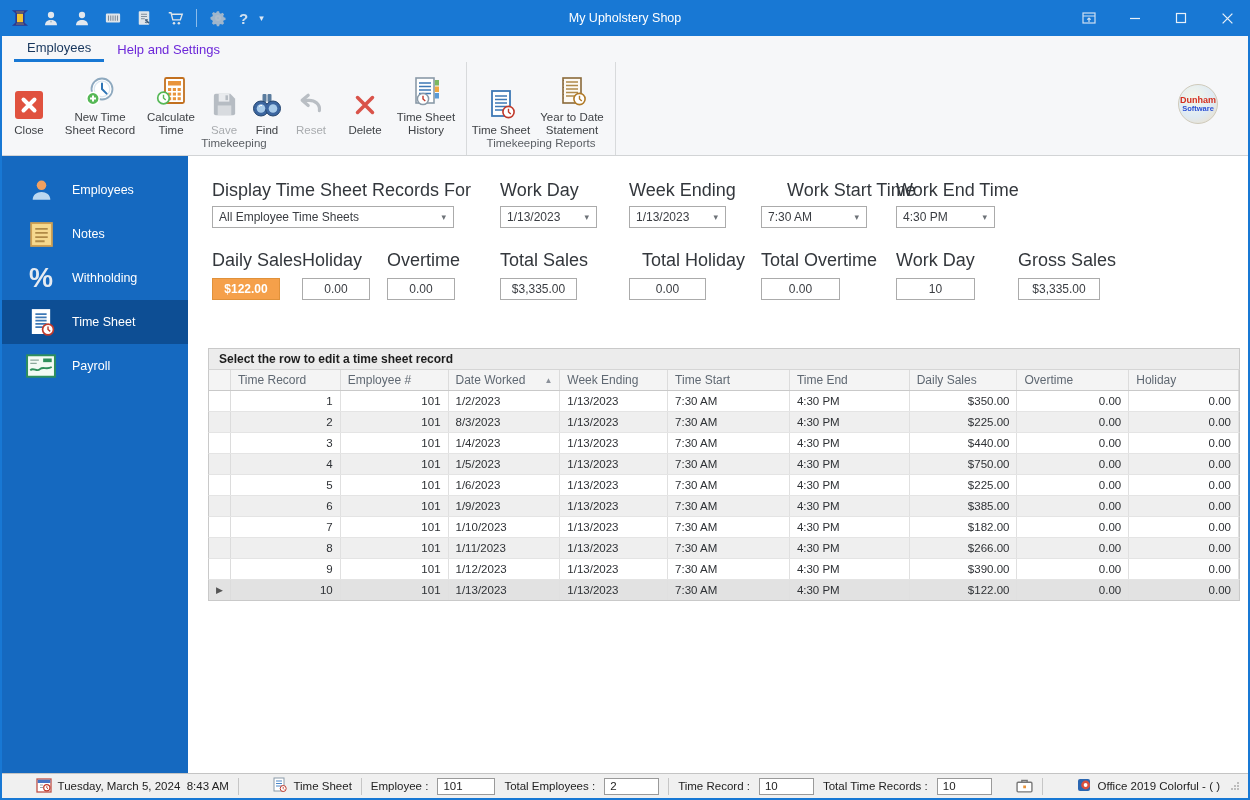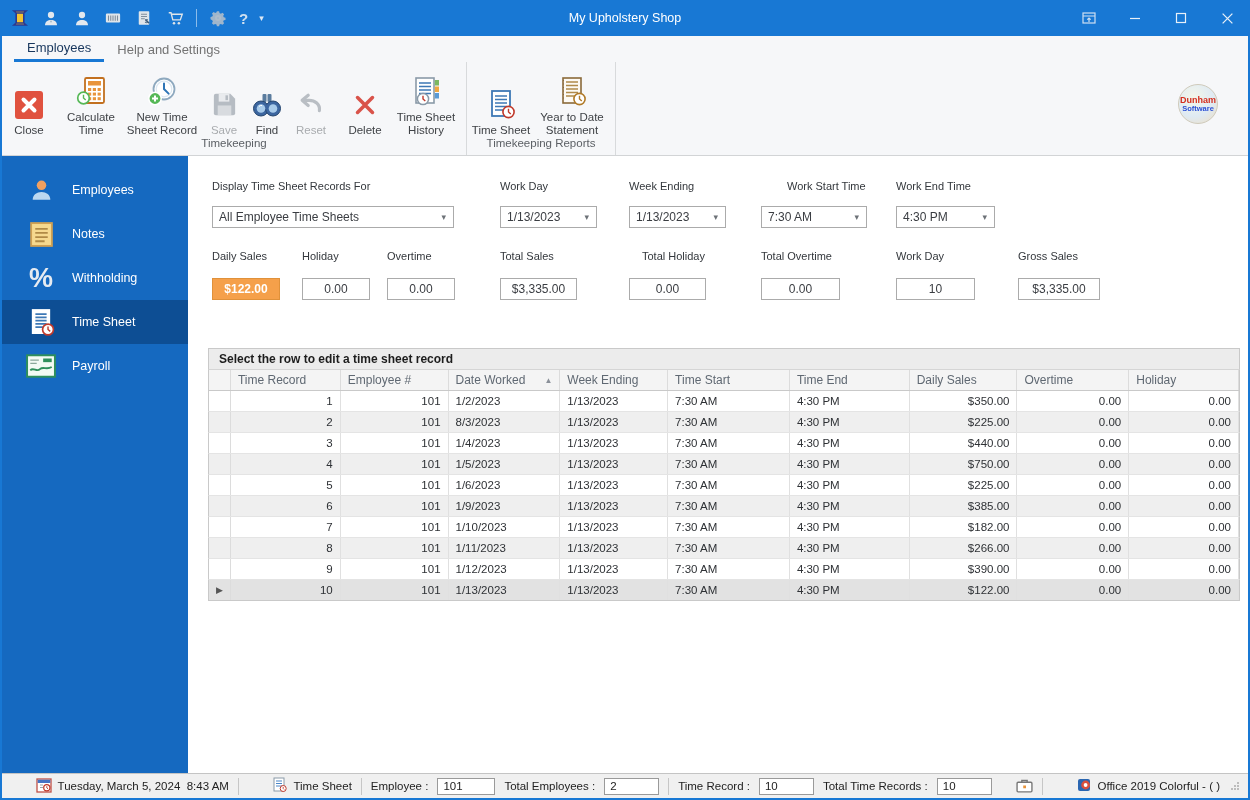--- a/index.html
+++ b/index.html
@@ -12,21 +12,21 @@
   .qat{display:flex;align-items:center;gap:11px;padding-left:10px;z-index:2}
   .qat .qsep{width:1px;height:18px;background:rgba(255,255,255,.5)}
   .qicon{display:flex;align-items:center;justify-content:center;width:20px;height:22px}
   .qtext{font-size:15px;color:#cfe0f0;font-weight:bold}
   .chev{font-size:9px;color:#dce8f4}
   .title{position:absolute;left:0;right:0;text-align:center;font-size:12.5px;color:#fff;pointer-events:none}
   .win-controls{margin-left:auto;display:flex;z-index:2}
   .win-btn{width:46px;height:36px;display:flex;align-items:center;justify-content:center}
   
   .tabs{position:absolute;top:36px;left:0;right:0;height:26px;background:#f6f7f9;display:flex;align-items:stretch;padding-left:12px;font-size:13px}
-  .tab{padding:0 13px;display:flex;align-items:center;color:#737373}
+  .tab{padding:0 13px;display:flex;align-items:center;color:#6d28d9}
   .tab.active{color:#17365d;border-bottom:3px solid #1878d4}
   
   .ribbon{position:absolute;top:62px;left:0;right:0;height:94px;background:#f6f7f9;border-bottom:1px solid #d2d4d6;display:flex}
   .rgroup{display:flex;flex-direction:column;border-right:1px solid #d8dadc}
   .rbtns{flex:1;display:flex;align-items:flex-end;padding:4px 3px 0 3px}
   .rbtn{display:flex;flex-direction:column;align-items:center;justify-content:flex-start;gap:3px;padding-top:4px;
         font-size:11.5px;color:#3f4246;text-align:center;line-height:1.15;border-radius:2px}
   .rbtn .ric{height:32px;display:flex;align-items:center;justify-content:center}
   .rbtn.disabled{color:#a8abae}
   .rsep{width:1px;background:#d8dadc;margin:2px 3px}
@@ -38,21 +38,21 @@
   .brandlogo .l2{font-size:7.5px;font-weight:bold;color:#2b4fd4}
   
   .sidebar{position:absolute;top:156px;left:0;width:186px;bottom:25px;background:#1569c0}
   .side-item{height:44px;display:flex;align-items:center;gap:16px;padding-left:24px;color:#fff;font-size:12.5px;cursor:pointer}
   .side-item .sic{width:30px;display:flex;align-items:center;justify-content:center}
   .side-item.selected{background:#0d4e94}
   .side-pad{height:12px}
   .pct{font-size:27px;font-weight:bold;color:#e6ebf1}
   
   .content{position:absolute;top:156px;left:186px;right:0;bottom:25px;background:#fff}
-  .flabel{position:absolute;font-size:11px;color:#33373c;white-space:nowrap}
+  .flabel{position:absolute;font-size:18px;color:#33373c;white-space:nowrap}
   .fbox{position:absolute;height:22px;border:1px solid #ababab;background:#fff;font-size:12px;color:#3a3d42;
         display:flex;align-items:center;justify-content:center}
   .fbox.left{justify-content:flex-start;padding-left:6px}
   .fbox .carrow{margin-left:auto;color:#6d7278;font-size:9px;padding:0 7px;align-self:center}
   .fbox.orange{background:#f5a04a;border-color:#e0913a;color:#fff;font-weight:bold}
   
   .grid{position:absolute;left:20px;top:192px;width:1032px}
   .gcaption{height:22px;background:#ececec;border:1px solid #c9c9c9;border-bottom:1px solid #d5d5d5;
             font-weight:bold;font-size:12px;color:#1d1d1d;display:flex;align-items:center;padding-left:10px}
   .gheader{display:flex;border:1px solid #c9c9c9;border-top:0;background:#f4f4f4;height:21px}
@@ -177,20 +177,32 @@
         <div class="rbtn" style="width:48px">
           <span class="ric">
             <svg width="30" height="30" viewBox="0 0 30 30">
                 <rect x="1" y="1" width="28" height="28" rx="3" fill="#e0523f"></rect>
                 <path d="M9.5 9.5l11 11M20.5 9.5l-11 11" stroke="#fff" stroke-width="4" stroke-linecap="round"></path>
               </svg>
           </span>
           <span>Close</span>
         </div>
         <div class="rsep"></div>
+        <div class="rbtn" style="width:80px">
+          <span class="ric">
+            <svg width="34" height="31" viewBox="0 0 34 31">
+                <circle cx="19" cy="13" r="10.5" fill="#fff" stroke="#8ea9bf" stroke-width="1.8"></circle>
+                <circle cx="19" cy="13" r="7.8" fill="none" stroke="#dce8f2" stroke-width="1.2"></circle>
+                <path d="M19 7.5V13l4.6 4.6" fill="none" stroke="#2e75b6" stroke-width="2" stroke-linecap="round"></path>
+                <circle cx="10" cy="22.5" r="6.2" fill="#56b857" stroke="#fff" stroke-width="1.5"></circle>
+                <path d="M10 19.5v6M7 22.5h6" stroke="#fff" stroke-width="2"></path>
+              </svg>
+          </span>
+          <span>New Time Sheet Record</span>
+        </div>
         <div class="rbtn" style="width:62px">
           <span class="ric">
             <svg width="32" height="31" viewBox="0 0 32 31">
                 <rect x="10" y="2" width="19" height="25" rx="1.5" fill="#fff" stroke="#c2701f" stroke-width="1.8"></rect>
                 <rect x="13" y="5" width="13" height="4.5" fill="#e8943c"></rect>
                 <g fill="#e8943c">
                   <rect x="13" y="12" width="3.2" height="3"></rect>
                   <rect x="17.8" y="12" width="3.2" height="3"></rect>
                   <rect x="22.6" y="12" width="3.2" height="3"></rect>
                   <rect x="13" y="16.6" width="3.2" height="3"></rect>
@@ -198,32 +210,20 @@
                   <rect x="22.6" y="16.6" width="3.2" height="3"></rect>
                   <rect x="13" y="21.2" width="3.2" height="3"></rect>
                   <rect x="17.8" y="21.2" width="3.2" height="3"></rect>
                   <rect x="22.6" y="21.2" width="3.2" height="3"></rect>
                 </g>
                 <circle cx="8.5" cy="22" r="5.8" fill="#fff" stroke="#56b857" stroke-width="1.7"></circle>
                 <path d="M8.5 18.8V22l2.2 2" fill="none" stroke="#56b857" stroke-width="1.4"></path>
               </svg>
           </span>
           <span>Calculate Time</span>
-        </div>
-        <div class="rbtn" style="width:80px">
-          <span class="ric">
-            <svg width="34" height="31" viewBox="0 0 34 31">
-                <circle cx="19" cy="13" r="10.5" fill="#fff" stroke="#8ea9bf" stroke-width="1.8"></circle>
-                <circle cx="19" cy="13" r="7.8" fill="none" stroke="#dce8f2" stroke-width="1.2"></circle>
-                <path d="M19 7.5V13l4.6 4.6" fill="none" stroke="#2e75b6" stroke-width="2" stroke-linecap="round"></path>
-                <circle cx="10" cy="22.5" r="6.2" fill="#56b857" stroke="#fff" stroke-width="1.5"></circle>
-                <path d="M10 19.5v6M7 22.5h6" stroke="#fff" stroke-width="2"></path>
-              </svg>
-          </span>
-          <span>New Time Sheet Record</span>
         </div>
         <div class="rbtn disabled" style="width:44px">
           <span class="ric">
             <svg width="29" height="29" viewBox="0 0 30 30">
                 <path d="M4 6a2 2 0 012-2h15l5 5v15a2 2 0 01-2 2H6a2 2 0 01-2-2z" fill="#b6bcc3"></path>
                 <rect x="9" y="4" width="11" height="8" fill="#e9ebee"></rect>
                 <rect x="16" y="5.5" width="2.6" height="5" fill="#b6bcc3"></rect>
                 <rect x="8" y="16" width="14" height="10" fill="#d8dbdf"></rect>
               </svg>
           </span>

